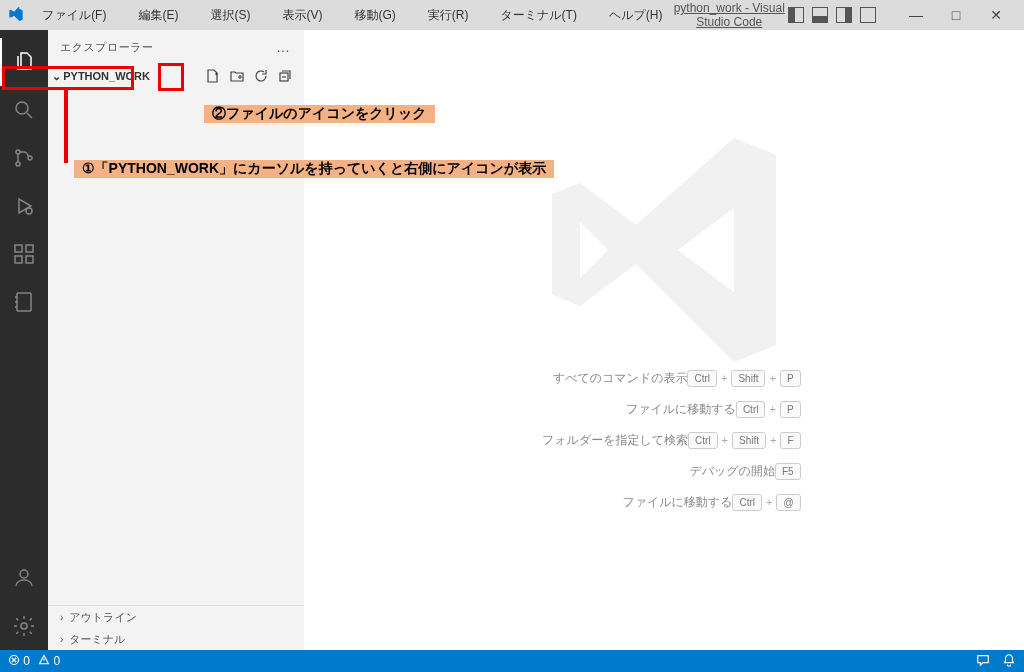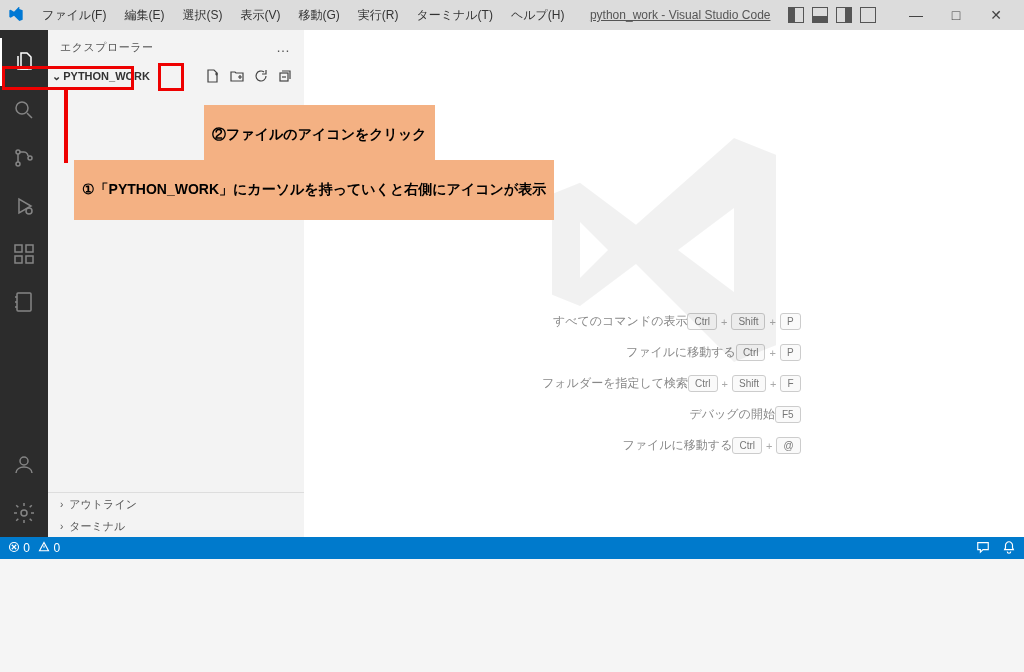--- a/index.html
+++ b/index.html
@@ -1,29 +1,29 @@
 <!DOCTYPE html>
 <html><head>
 <meta charset="utf-8">
 <style>
 * { margin: 0; padding: 0; box-sizing: border-box; font-family: "Segoe UI", "Meiryo", sans-serif; }
 body { width: 1024px; height: 672px; background: #f5f5f5; overflow: hidden; position: relative; }
 
 
 .titlebar { height: 30px; background: #dcdcdc; display: flex; align-items: center; padding: 0 8px; font-size: 12px; color: #333; }
 .titlebar .vscode-icon { width: 16px; height: 16px; margin-right: 10px; display:flex; align-items:center; justify-content:center; }
-.titlebar .menu { display: flex; gap: 2px; justify-content: flex-end; }
+.titlebar .menu { display: flex; gap: 16px; justify-content: flex-end; }
 .titlebar .menu span { padding: 4px 8px; cursor: default; }
 .titlebar .title { flex: 1; text-align: center; color: #555; font-size: 12px; text-decoration: underline; }
 .titlebar .layout-icons { display: flex; gap: 8px; margin-right: 20px; }
 .titlebar .layout-icons span { width: 16px; height: 16px; border: 1px solid #555; display:inline-block; }
 .titlebar .window-controls { display: flex; gap: 0; }
 .titlebar .window-controls div { width: 40px; height: 24px; display: flex; align-items: center; justify-content: center; font-size: 14px; color: #444; }
 
-.main { display: flex; height: 507px; }
+.main { display: flex; height: 620px; }
 
 
 .activitybar { width: 48px; background: #2c2c2c; display: flex; flex-direction: column; align-items: center; padding-top: 8px; }
 .activitybar .icon { width: 48px; height: 48px; display: flex; align-items: center; justify-content: center; color: #858585; }
 .activitybar .icon.active { color: #fff; border-left: 2px solid #fff; }
 .activitybar .spacer { flex: 1; }
 
 
 .sidebar { width: 256px; background: #f3f3f3; display: flex; flex-direction: column; position: relative; }
 .sidebar-header { height: 34px; display: flex; align-items: center; justify-content: space-between; padding: 0 12px; font-size: 11px; color: #555; letter-spacing: 0.5px; }
@@ -45,21 +45,21 @@
 .editor { flex: 1; background: #fff; position: relative; display: flex; flex-direction: column; justify-content: center; align-items: center; }
 .watermark { position: absolute; top: 80px; left: 50%; transform: translateX(-50%); width: 280px; height: 280px; opacity: 0.05; }
 .commands { margin-top: 200px; display: flex; flex-direction: column; gap: 14px; }
 .cmd-row { display: flex; align-items: center; justify-content: flex-end; gap: 0; font-size: 12px; color: #888; }
 .cmd-row .label { text-align: right; min-width: 160px; }
 .cmd-row .keys { display: flex; align-items: center; gap: 4px; }
 .cmd-row .key { border: 1px solid #ccc; border-radius: 3px; padding: 2px 6px; font-size: 10px; background: #fafafa; color: #777; }
 .cmd-row .plus { color: #aaa; font-size: 11px; }
 
 
-.annotation { position: absolute; background: #f4b183; color: #000; font-size: 14px; font-weight: bold; padding: 21px 8px; }
+.annotation { position: absolute; background: #f4b183; color: #000; font-size: 14px; font-weight: bold; padding: 0 8px; }
 .ann2 { left: 204px; top: 105px; }
 .ann1 { left: 74px; top: 160px; }
 .red-line { position: absolute; left: 64px; top: 90px; width: 4px; height: 73px; background: #e00; }
 
 
 .statusbar { height: 22px; background: #007acc; color: #fff; display: flex; align-items: center; padding: 0 8px; font-size: 12px; }
 .statusbar .left { display: flex; gap: 8px; align-items: center; }
 .statusbar .right { margin-left: auto; display: flex; gap: 12px; align-items: center; }
 </style>
 </head>

